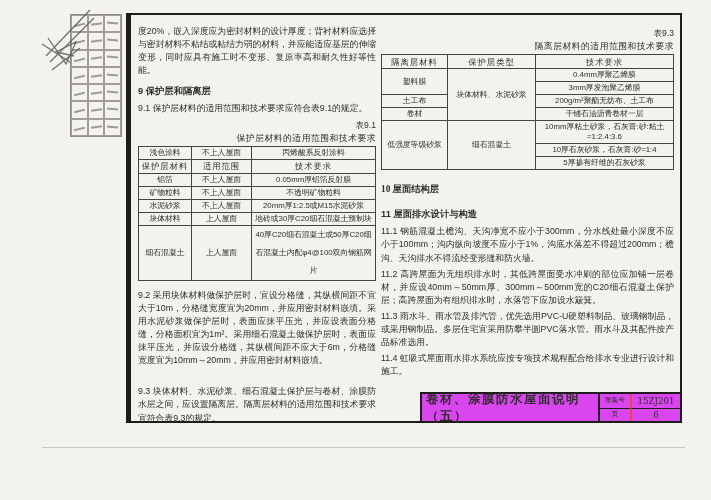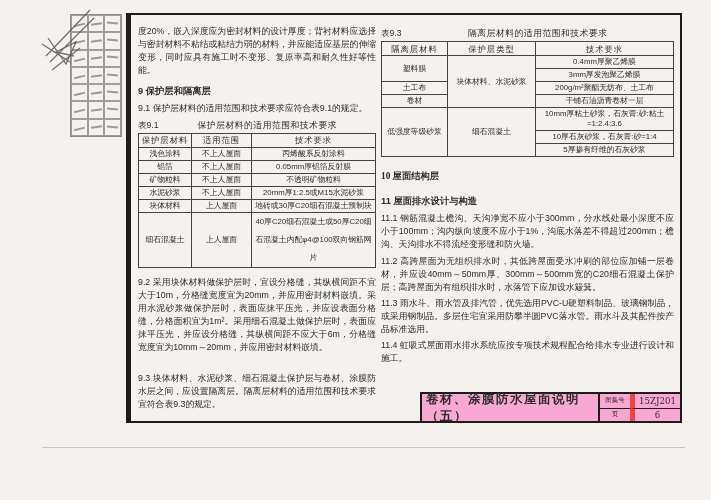--- a/index.html
+++ b/index.html
@@ -11,42 +11,42 @@
   }
   .frame{
     position:absolute;left:126px;top:13px;width:549px;height:406px;
     border:2px solid #1d1c19;border-left-width:5px;box-sizing:content-box;
   }
   .col{position:absolute;font-size:8.8px;line-height:13.1px;text-align:justify;}
   .col p{margin:0 0 3px 0;}
   .col-left{left:7px;top:10px;width:238px;}
   .col-right{left:250px;top:12px;width:293px;}
   .sec-head{font-weight:bold;font-size:9.3px;margin:8px 0 4px 0;text-align:left;}
-  .caption-row{display:flex;align-items:flex-end;margin:3px 0 1px 0;}
+  .caption-row{display:flex;align-items:flex-end;margin:3px 0 1px 0;flex-direction:column;}
   .caption-no{flex:0 0 auto;font-size:8.6px;}
   .caption-title{flex:1;text-align:center;font-size:8.8px;letter-spacing:.5px;}
   table.spec{border-collapse:collapse;width:100%;margin:1px 0 6px 0;table-layout:fixed;}
   table.spec th,table.spec td{
     border:1px solid #44433f;padding:0 2px;text-align:center;vertical-align:middle;
     font-size:7.8px;line-height:10px;font-weight:normal;height:12px;overflow:hidden;
   }
   table.spec th{font-size:8.3px;letter-spacing:1px;height:13px;}
   .t91-c1{width:53px;} .t91-c2{width:60px;}
   .t93-c1{width:66px;} .t93-c2{width:88px;}
   
   .titleblock{
     position:absolute;right:-2px;bottom:-2px;height:31px;display:flex;
-    border:2px solid #1d1c19;background:#f9a8d4;box-sizing:border-box;
+    border:2px solid #1d1c19;background:#d946ef;box-sizing:border-box;
   }
   .tb-title{
     width:168px;display:flex;align-items:center;justify-content:center;
     font-weight:bold;font-size:12.5px;letter-spacing:1.5px;padding:0 4px;
   }
   .tb-grid{display:grid;grid-template-columns:30px 50px;grid-template-rows:1fr 1fr;border-left:2px solid #1d1c19;}
-  .tb-cell{display:flex;align-items:center;justify-content:center;border-left:5px solid #ef4444;border-top:1px solid #1d1c19;}
+  .tb-cell{display:flex;align-items:center;justify-content:center;border-left:2px solid #ef4444;border-top:1px solid #1d1c19;}
   .tb-cell.first-row{border-top:none;}
   .tb-cell.first-col{border-left:none;}
   .tb-label{font-size:6.5px;letter-spacing:0;}
   .tb-value{font-family:"DejaVu Serif","Liberation Serif",serif;font-size:8.6px;}
   
   .signstrip{
     position:absolute;left:70px;top:14px;width:50px;height:121px;
     border:1px solid #8f8d87;display:grid;
     grid-template-columns:repeat(3,1fr);grid-template-rows:repeat(7,1fr);
   }
@@ -109,28 +109,28 @@
       <span class="caption-title">保护层材料的适用范围和技术要求</span>
     </div>
     <table class="spec">
       <colgroup>
           <col class="t91-c1">
           <col class="t91-c2">
           <col>
         </colgroup>
       <tbody>
           <tr>
+        <td>浅色涂料</td>
+        <td>不上人屋面</td>
+        <td>丙烯酸系反射涂料</td>
+      </tr>
+      <tr>
         <th>保护层材料</th>
         <th>适用范围</th>
         <th>技术要求</th>
-      </tr>
-      <tr>
-        <td>浅色涂料</td>
-        <td>不上人屋面</td>
-        <td>丙烯酸系反射涂料</td>
       </tr>
       <tr>
         <td>铝箔</td>
         <td>不上人屋面</td>
         <td>0.05mm厚铝箔反射膜</td>
       </tr>
       <tr>
         <td>矿物粒料</td>
         <td>不上人屋面</td>
         <td>不透明矿物粒料</td>

